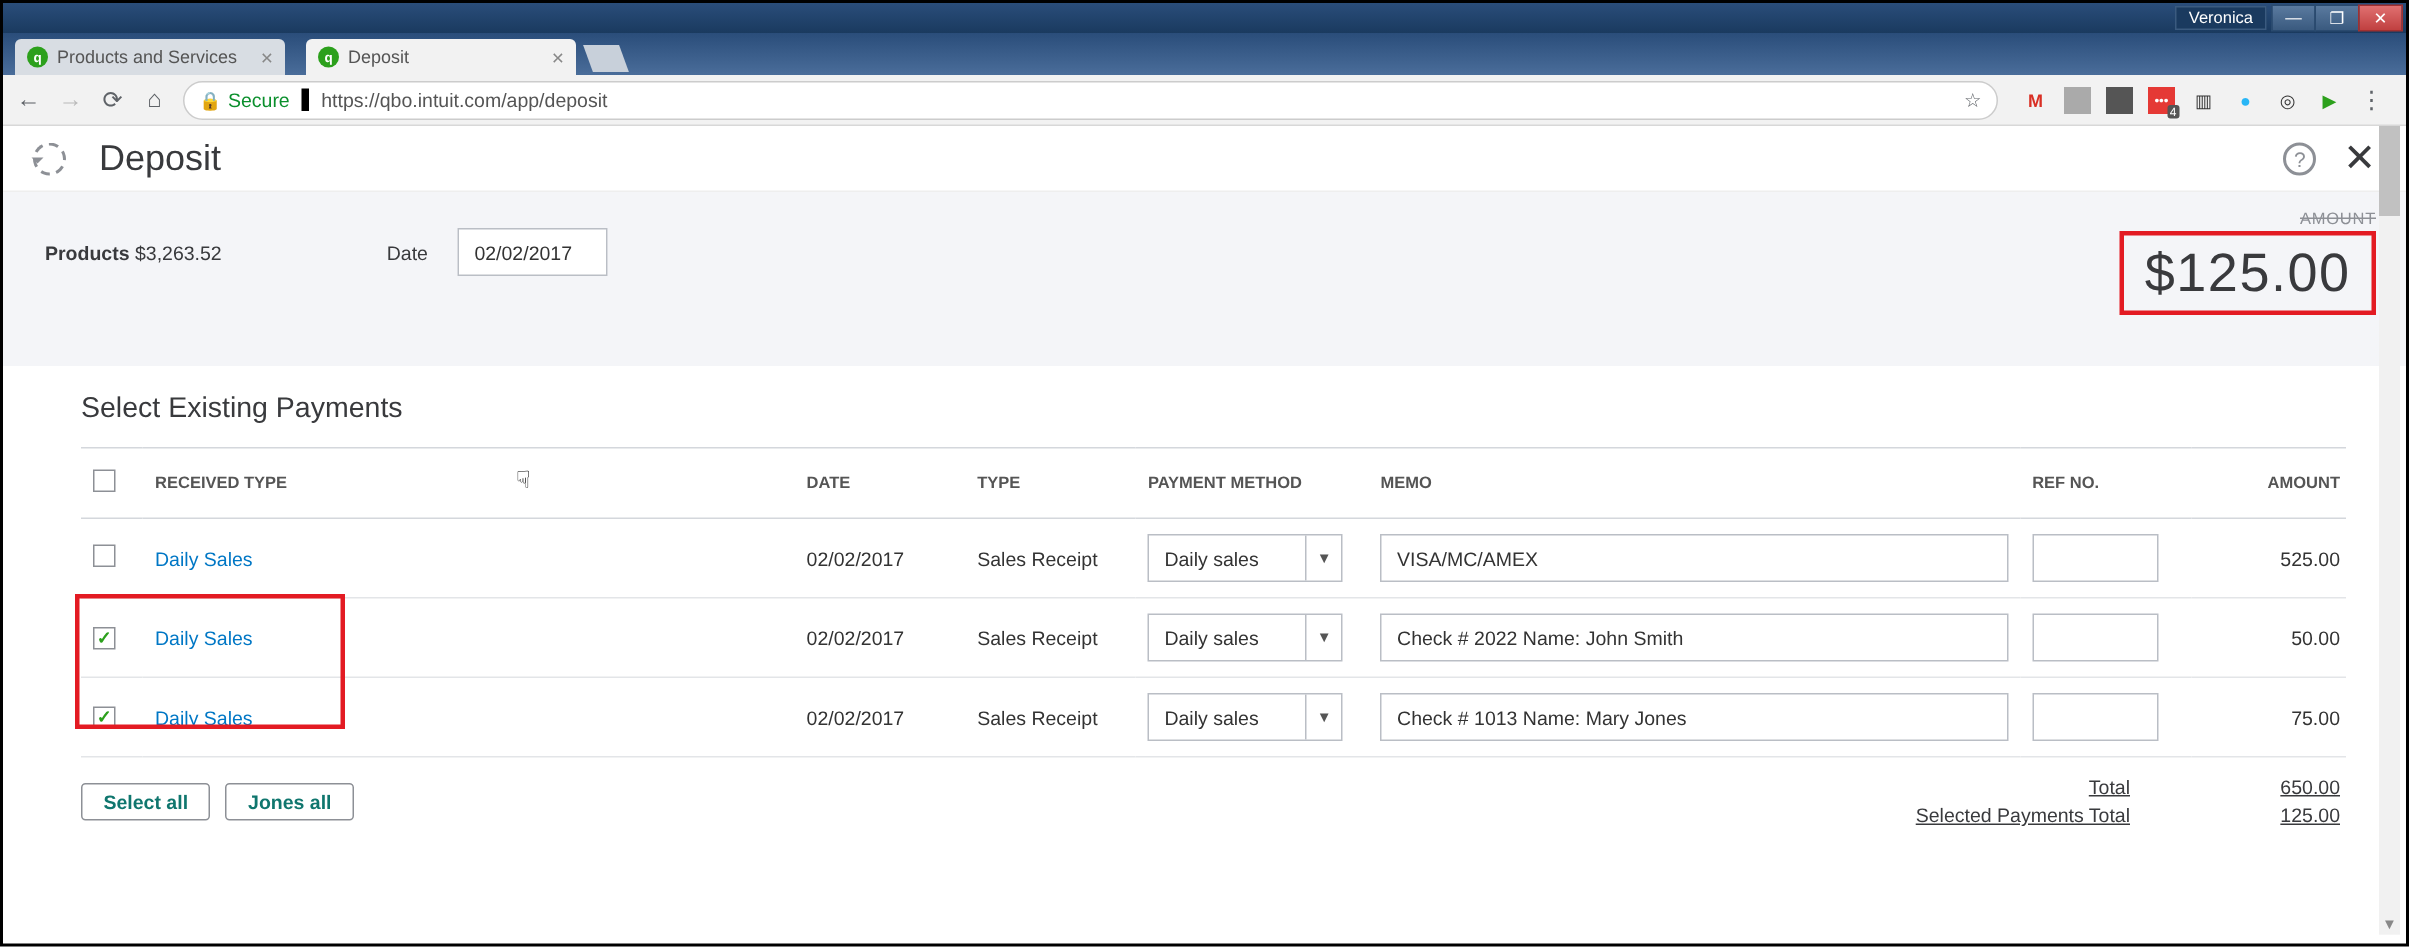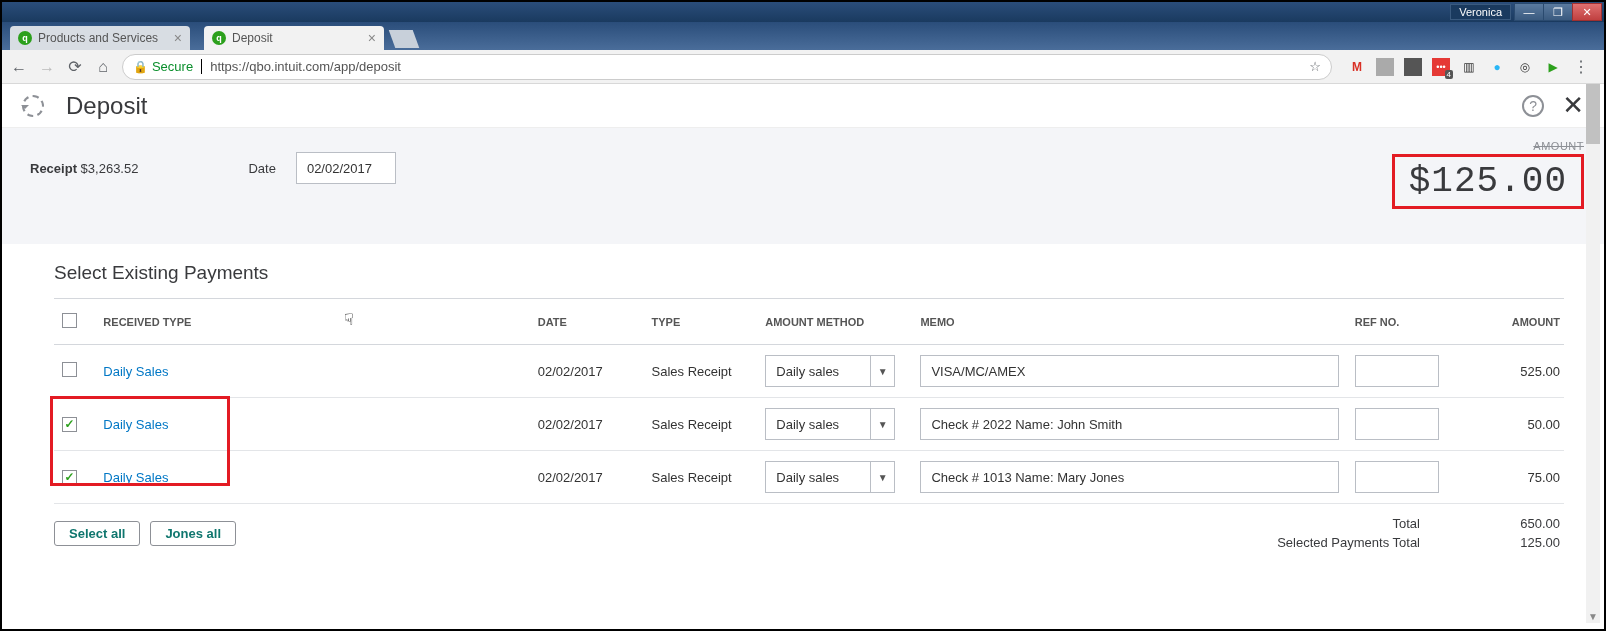--- a/index.html
+++ b/index.html
@@ -95,21 +95,21 @@
     border: 1px solid #ccc;
     border-radius: 14px;
     background: #fff;
     display: flex;
     align-items: center;
     padding: 0 10px;
     font-size: 13px;
     color: #555;
   }
   .urlbox .lock { color: #0a8f2c; font-size: 12px; margin-right: 4px;}
-  .urlbox .secure { color: #0a8f2c; margin-right: 8px; padding-right:8px; border-right:1px solid #000000;}
+  .urlbox .secure { color: #0a8f2c; margin-right: 8px; padding-right:8px; border-right:5px solid #000000;}
   .urlbox .star { margin-left: auto; color:#5f6368;}
   .exticons { display:flex; gap:10px; align-items:center; padding: 0 6px;}
   .ext { width:18px;height:18px;display:flex;align-items:center;justify-content:center;font-size:12px;}
   .ext.gm{color:#d93025;font-weight:bold;}
   .ext.gray{background:#aaa;}
   .ext.dark{background:#555;}
   .ext.red{background:#e53935;color:#fff;font-size:9px;position:relative;}
   .ext.red::after{content:"4";position:absolute;bottom:-3px;right:-3px;background:#555;color:#fff;font-size:8px;padding:0 2px;border-radius:2px;}
   .ext.blue{color:#29b6f6;}
   .ext.green{color:#2ca01c;}
@@ -176,21 +176,21 @@
   .amountlabel {
     font-size:11px; color:#8d9096; letter-spacing:0.5px;
     text-decoration: line-through;
   }
   .amountbox {
     border: 3px solid #e31b23;
     padding: 4px 14px;
     margin-top: 2px;
   }
   .amountval {
-    font-family: Liberation Mono, monospace;
+    font-family: Liberation Sans, sans-serif;
     font-size: 36px;
     color: #393a3d;
     letter-spacing: 1px;
   }
   
   .mainsection { padding: 18px 40px 0; margin-left: 12px;}
   .sectitle { font-size:19px; color:#393a3d; margin-bottom: 14px; font-weight:400;}
   
   .tbl { width:100%; border-collapse:collapse; table-layout:fixed;}
   .tbl th {
@@ -246,21 +246,21 @@
   }
   .tblfoot .pager { margin-left:auto; display:flex; gap:6px; color:#8d9096;}
   .actionrow {
     display:flex; align-items:center; gap:10px; padding: 10px 0;
   }
   .btn {
     border:1px solid #8d9096; background:#fff; padding: 4px 14px;
     font-size:13px; color:#0f766e; border-radius:3px;font-weight:bold;
   }
   .totals { margin-left:auto; text-align:right; font-size:13px; color:#393a3d;}
-  .totals .row { display:flex; justify-content:flex-end; gap:60px; padding:2px 4px;}
+  .totals .row { display:flex; justify-content:flex-end; gap:60px; padding:2px 4px;text-decoration:underline;}
   .totals .row span:last-child { min-width:80px;}
   .scrollbar {
     position:absolute; right:4px; top:82px; bottom:6px; width:14px;
     background:#f1f1f1;
   }
   .scrollbar .thumb { background:#c1c1c1; width:100%; height:60px; position:absolute; top:0;}
   .scrollbar .arr { position:absolute; left:0; width:100%; height:14px; background:#f1f1f1; color:#888; font-size:10px; display:flex;align-items:center;justify-content:center;}
   .scrollbar .arr.up{top:0;} .scrollbar .arr.dn{bottom:0;}
   .relwrap { position:relative; }
 </style>
@@ -317,21 +317,21 @@
   <div class="pagetitle">Deposit</div>
   <div class="hdrright">
     <div class="helpicon">?</div>
     <div class="closeX">✕</div>
   </div>
 </div>
 
 <div class="topsection">
   <div class="toprow">
     <div class="ballabel">
-      <b>Receipt</b>
+      <b>Products</b>
       <span>$3,263.52</span>
     </div>
     <div class="datelabel">Date</div>
     <div class="dateinput">
       <span>02/02/2017</span>
     </div>
   </div>
   <div class="amountblock">
     <div class="amountlabel">AMOUNT</div>
     <div class="amountbox">
@@ -354,21 +354,21 @@
           <col style="width:420px">
       <col style="width:110px">
           <col style="width:100px">
     </colgroup>
     <thead>
       <tr>
         <th><span class="chk"></span></th>
         <th>RECEIVED TYPE</th>
         <th>DATE</th>
         <th>TYPE</th>
-        <th>AMOUNT METHOD</th>
+        <th>PAYMENT METHOD</th>
         <th>MEMO</th>
         <th>REF NO.</th>
         <th class="amount">AMOUNT</th>
       </tr>
     </thead>
     <tbody>
       <tr>
         <td><span class="chk"></span></td>
         <td><span class="link">Daily Sales</span></td>
         <td>02/02/2017</td>

